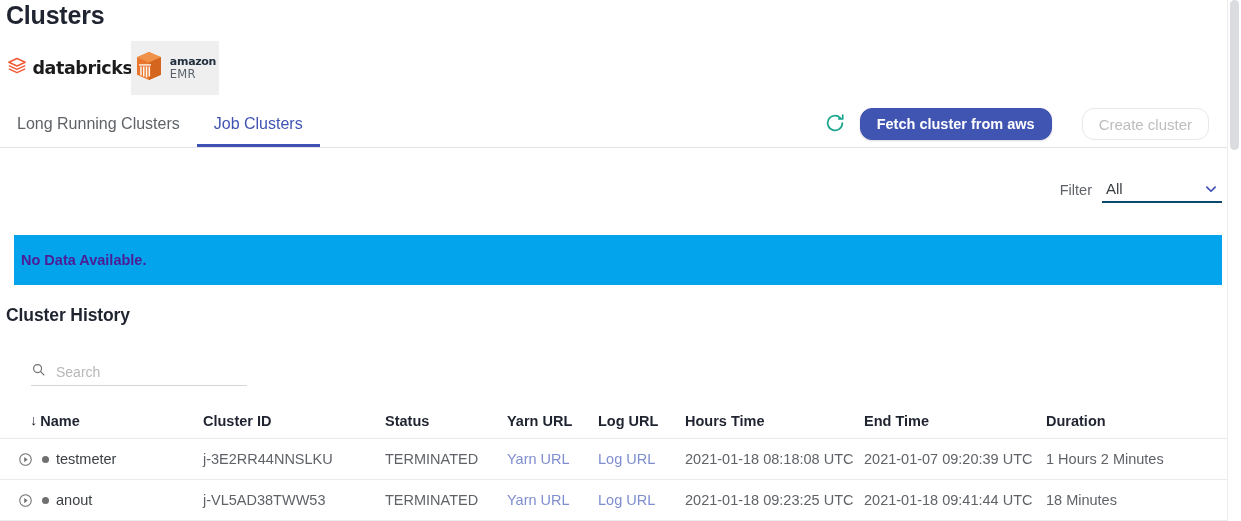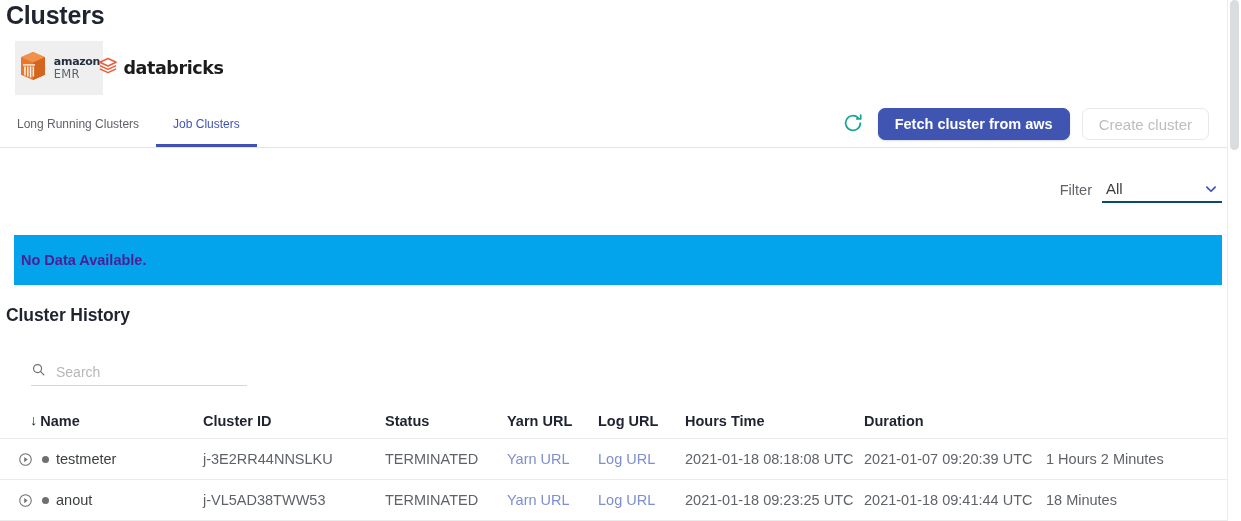--- a/index.html
+++ b/index.html
@@ -116,21 +116,21 @@
     display: flex;
     align-items: center;
     height: 47px;
   }
   .tab {
     position: relative;
     padding: 0 17px;
     height: 47px;
     display: flex;
     align-items: center;
-    font-size: 12px;
+    font-size: 16px;
     color: #5f6368;
     cursor: pointer;
     white-space: nowrap;
     text-align: right;
   }
   .tab.active { color: #4054b2; }
   .tab.active::after {
     content: "";
     position: absolute;
     left: 0; right: 0; bottom: 0;
@@ -154,39 +154,40 @@
     background: none; border: none;
   }
 
   .btn {
     height: 32px;
     display: flex;
     align-items: center;
     justify-content: center;
     font-size: 14.5px;
     font-weight: 700;
-    border-radius: 7px;
+    border-radius: 12px;
     cursor: pointer;
     white-space: nowrap;
     font-family: "Liberation Sans", sans-serif;
   }
   .btn-primary {
     background: #4054b2;
     color: #ffffff;
     border: 1px solid #4054b2;
     padding: 0 16px;
     box-shadow: 0 1px 2px rgba(0,0,0,.15);
   }
   .btn-ghost {
     background: #ffffff;
     color: #bdbdbd;
     border: 1px solid #e8e8e8;
     padding: 0 16px;
     font-weight: 400;
     font-size: 15px;
+    margin-left: 18px;
   }
 
   
   .section-title {
     position: absolute;
     font-size: 17.5px;
     font-weight: 700;
     color: #1f2430;
     letter-spacing: -0.1px;
   }
@@ -327,20 +328,35 @@
   }
 </style>
 </head>
 <body>
 
 <div class="page">
 
   <div class="page-title">Clusters</div>
 
   <div class="logo-row">
+
+    <div class="logo-card databricks">
+      <div class="dbx">
+        <span>
+          <svg width="20" height="20" viewBox="0 0 24 24" aria-hidden="true">
+            <g fill="none" stroke="#ef5a35" stroke-width="1.7" stroke-linejoin="round">
+              <path d="M2.2 7.5 L12 3 L21.8 7.5 L12 12 Z"></path>
+              <path d="M2.2 11.6 L12 16.1 L21.8 11.6"></path>
+              <path d="M2.2 15.5 L12 20 L21.8 15.5"></path>
+            </g>
+          </svg>
+        </span>
+        <span class="dbx-text">databricks</span>
+      </div>
+    </div>
 
     <div class="logo-card emr">
       <div class="emr-inner">
         <span>
           <svg width="30" height="32" viewBox="0 0 30 32" aria-hidden="true">
             <path d="M15 2 L27 7.2 L27 24.8 L15 30 L3 24.8 L3 7.2 Z" fill="#e8762d"></path>
             <path d="M15 2 L27 7.2 L15 12.5 L3 7.2 Z" fill="#f0924a"></path>
             <path d="M15 12.5 L27 7.2 L27 24.8 L15 30 Z" fill="#d4651f"></path>
             <g fill="#ffffff" opacity="0.92">
               <rect x="6.2" y="16.5" width="1.5" height="9"></rect>
@@ -351,35 +367,20 @@
             <rect x="5" y="14.2" width="12" height="1.4" fill="#ffffff" opacity="0.9"></rect>
           </svg>
         </span>
         <span class="emr-text">
           <span class="emr-amazon">amazon</span>
           <span class="emr-emr">EMR</span>
         </span>
       </div>
     </div>
 
-    <div class="logo-card databricks">
-      <div class="dbx">
-        <span>
-          <svg width="20" height="20" viewBox="0 0 24 24" aria-hidden="true">
-            <g fill="none" stroke="#ef5a35" stroke-width="1.7" stroke-linejoin="round">
-              <path d="M2.2 7.5 L12 3 L21.8 7.5 L12 12 Z"></path>
-              <path d="M2.2 11.6 L12 16.1 L21.8 11.6"></path>
-              <path d="M2.2 15.5 L12 20 L21.8 15.5"></path>
-            </g>
-          </svg>
-        </span>
-        <span class="dbx-text">databricks</span>
-      </div>
-    </div>
-
   </div>
 
   <div class="tabs-bar">
 
     <div class="tabs">
       <div class="tab">
         <span>Long Running Clusters</span>
       </div>
       <div class="tab active">
         <span>Job Clusters</span>
@@ -442,20 +443,21 @@
     <div class="trow thead">
       <div class="c-name">
         <span class="sort-arrow">↓</span>
         <span>Name</span>
       </div>
       <div class="c-id">Cluster ID</div>
       <div class="c-status">Status</div>
       <div class="c-yarn">Yarn URL</div>
       <div class="c-log">Log URL</div>
       <div class="c-launch">Hours Time</div>
+      <div class="c-end">End Time</div>
       <div class="c-dur">Duration</div>
     </div>
 
     <div class="trow tbody-row">
       <div class="c-name">
         <span class="expand-icon">
           <svg width="15" height="15" viewBox="0 0 24 24" aria-hidden="true">
             <circle cx="12" cy="12" r="9.2" fill="none" stroke="#6f6f6f" stroke-width="1.7"></circle>
             <path d="M10 7.8 L15.4 12 L10 16.2 Z" fill="#6f6f6f"></path>
           </svg>

